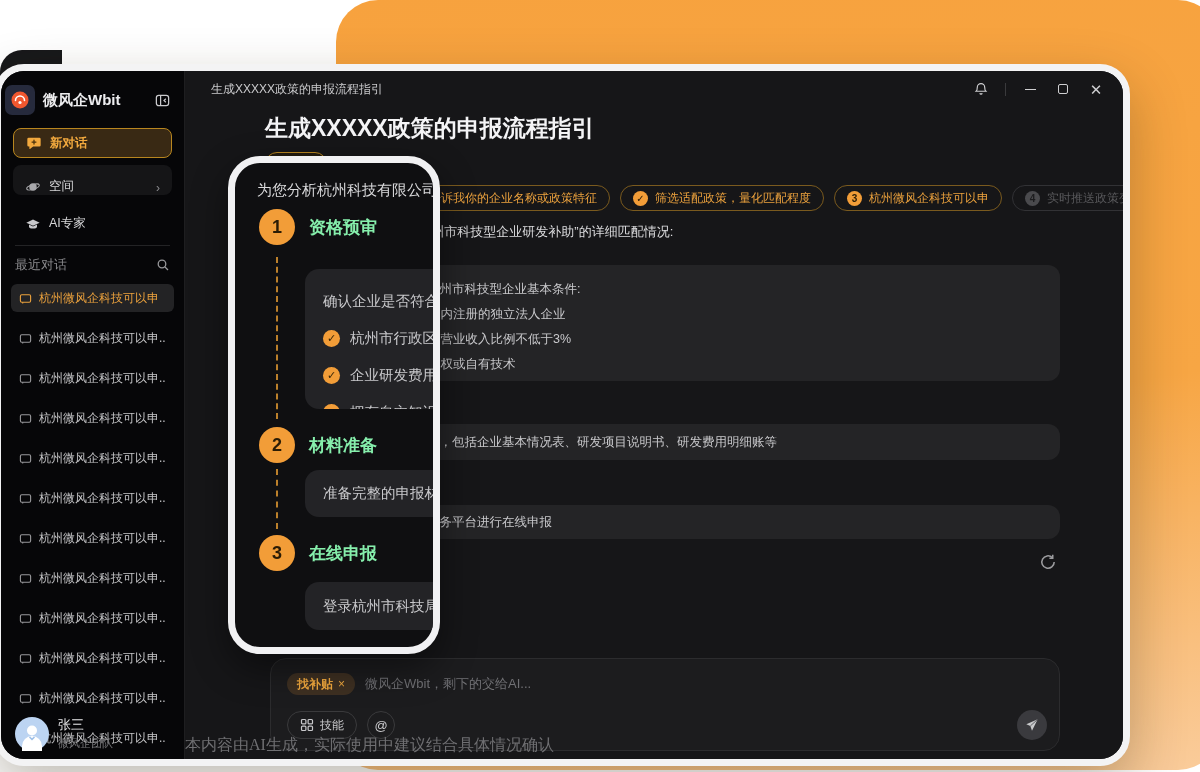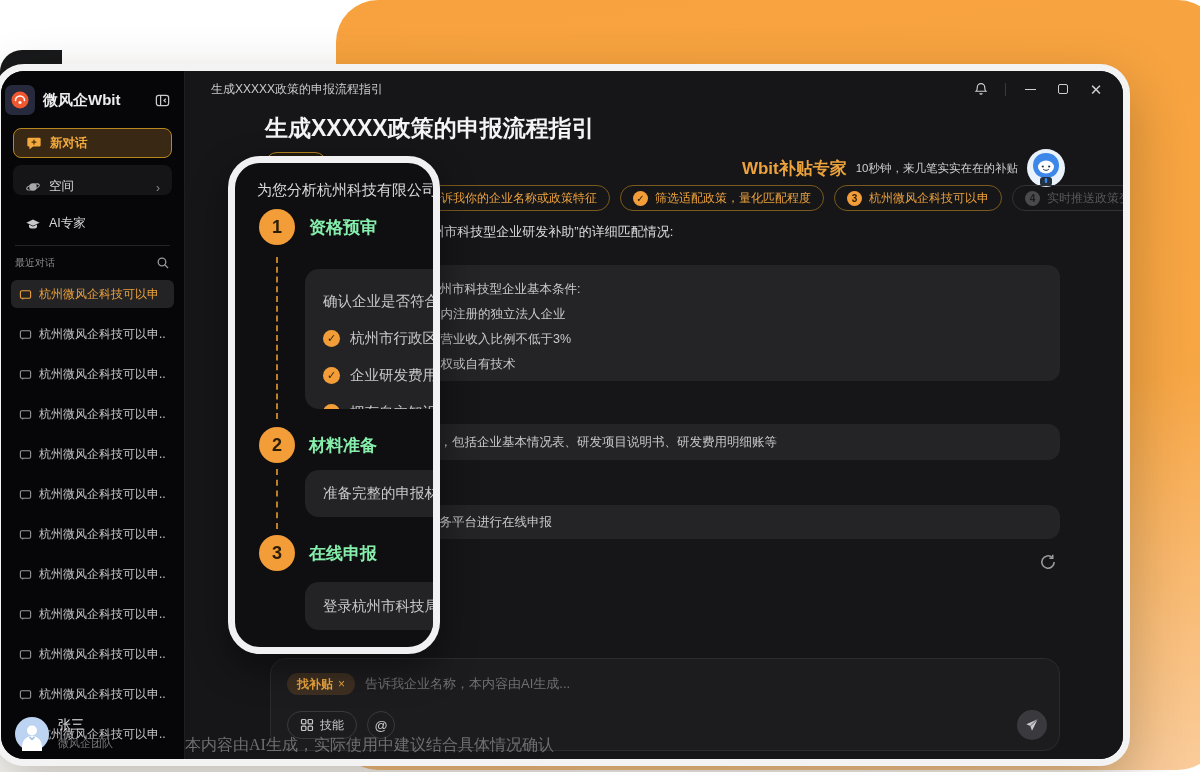--- a/index.html
+++ b/index.html
@@ -27,21 +27,21 @@
   .collapse-btn { width:20px; height:20px; display:flex; align-items:center; justify-content:center; cursor:pointer; }
   .new-chat { margin:13px 12px 0; height:30px; border-radius:8px; display:flex; align-items:center;
     gap:8px; padding:0 12px; background:rgba(242,169,62,.22); border:1px solid #B8861F;
     color:#F2A93E; font-size:12.5px; font-weight:bold; cursor:pointer; }
   .side-item { margin:7px 12px 0; height:30px; border-radius:8px; display:flex; align-items:flex-end;
     gap:8px; padding:0 12px; color:#D5D5D7; font-size:12.5px; cursor:pointer; }
   .side-item.space { background:#151517; }
   .chev { margin-left:auto; color:#8A8A8D; font-size:12px; }
   .side-divider { margin:13px 14px 0; border-top:1px solid #232325; }
   .recent-row { margin:10px 14px 6px; display:flex; align-items:center; justify-content:space-between;
-    color:#8A8A8D; font-size:10px; }
+    color:#8A8A8D; font-size:13px; }
   .conv-list { padding:4px 10px; display:flex; flex-direction:column; gap:12px; }
   .conv-item { height:28px; border-radius:6px; display:flex; align-items:center; gap:7px;
     padding:0 8px; color:#C6C6C8; font-size:12px; white-space:nowrap; overflow:hidden; cursor:pointer; }
   .conv-item.active { background:#232325; color:#ECA23D; }
   .conv-item svg { flex-shrink:0; }
   .conv-text { overflow:hidden; text-overflow:clip; white-space:nowrap; }
   .user-row { position:absolute; left:14px; bottom:8px; display:flex; align-items:center; gap:9px; cursor:pointer; }
   .user-name { color:#E5E5E7; font-size:13px; }
   .user-team { color:#77777A; font-size:11px; margin-top:2px; }
 
@@ -310,34 +310,20 @@
             <span class="max-glyph"></span>
           </span>
         <span class="tb-btn">
             <span class="close-glyph">✕</span>
           </span>
       </div>
     </div>
 
     <div class="page-title">生成XXXXX政策的申报流程指引</div>
 
-    <div class="expert-row">
-      <span class="expert-name">Wbit补贴专家</span>
-      <span class="expert-tag">10秒钟，来几笔实实在在的补贴</span>
-      <svg width="38" height="38" viewBox="0 0 38 38">
-          <circle cx="19" cy="19" r="19" fill="#EAF2FC"></circle>
-          <path d="M19 4c8 0 13 5.5 13 12.5S27 29 19 29 6 23.5 6 16.5 11 4 19 4z" fill="#3D87E8"></path>
-          <ellipse cx="19" cy="18" rx="8" ry="6.5" fill="#FFF"></ellipse>
-          <circle cx="15.8" cy="17.5" r="1.1" fill="#22313F"></circle>
-          <circle cx="22.2" cy="17.5" r="1.1" fill="#22313F"></circle>
-          <path d="M16.5 20.5c1.5 1.2 3.5 1.2 5 0" stroke="#22313F" stroke-width="1" fill="none" stroke-linecap="round"></path>
-          <rect x="13" y="28" width="12" height="9" rx="3" fill="#22313F"></rect>
-          <rect x="17.8" y="29" width="2.4" height="5" rx="1" fill="#3D87E8"></rect>
-        </svg>
-    </div>
 
     <div class="user-tag-pill">
       <span>找补贴</span>
     </div>
 
     <div class="chips-row">
       <div class="chip">
         <span class="chip-num">✓</span>
         <span>告诉我你的企业名称或政策特征</span>
       </div>
@@ -378,21 +364,21 @@
           <path d="M12.2 1.6v3h-3"></path>
         </svg>
     </span>
 
     <div class="composer">
       <div class="composer-top">
         <span class="find-tag">
           <span>找补贴</span>
           <span class="tag-x">×</span>
         </span>
-        <span class="placeholder">告诉我企业名称，本内容由AI生成...</span>
+        <span class="placeholder">微风企Wbit，剩下的交给AI...</span>
       </div>
       <div class="composer-bottom">
         <span class="skill-btn">
           <svg width="14" height="14" viewBox="0 0 14 14" fill="none" stroke="#C9C9CC" stroke-width="1.2">
               <rect x="1.5" y="1.5" width="4.4" height="4.4" rx="1"></rect>
               <rect x="8.1" y="1.5" width="4.4" height="4.4" rx="1"></rect>
               <rect x="1.5" y="8.1" width="4.4" height="4.4" rx="1"></rect>
               <rect x="8.1" y="8.1" width="4.4" height="4.4" rx="1"></rect>
             </svg>
           <span>技能</span>

